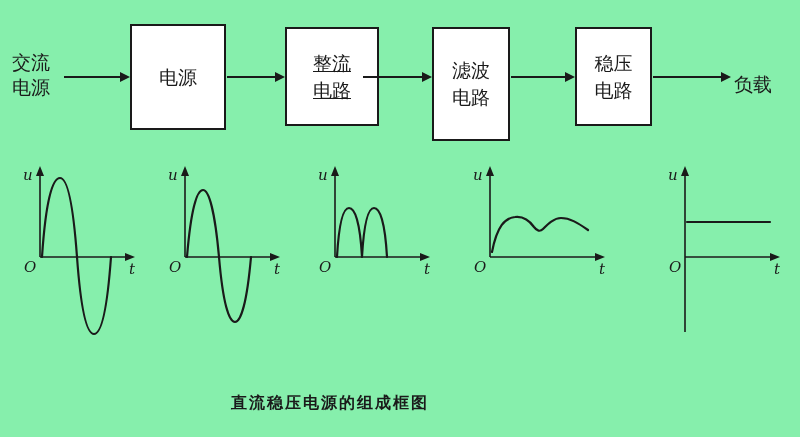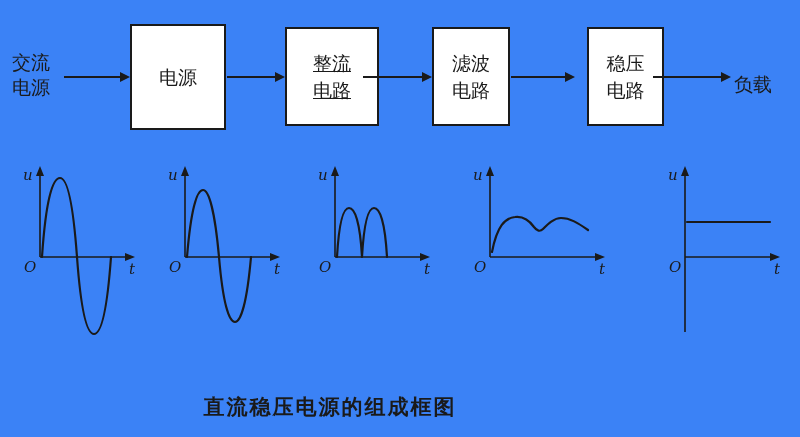--- a/index.html
+++ b/index.html
@@ -1,17 +1,17 @@
 <!DOCTYPE html>
 <html><head>
 <meta charset="utf-8">
 <style>
   html,body { margin:0; padding:0; background:#ffffff; }
   .page {
-    position:relative; width:800px; height:437px; background:#3b82f6;
+    position:relative; width:800px; height:437px; background:#86efac;
     font-family:"Liberation Sans", sans-serif; color:#1a1a1a; overflow:hidden;
   }
   .txt-label {
     position:absolute; font-size:19px; line-height:25px; text-align:center; white-space:nowrap;
   }
   .box {
     position:absolute; box-sizing:border-box; border:2px solid #1a1a1a; background:#ffffff;
     display:flex; flex-direction:column; justify-content:center; align-items:center;
     font-size:19px; line-height:27px; text-align:center;
   }
@@ -23,21 +23,21 @@
   }
   .graph { position:absolute; }
   .axis { stroke:#1a1a1a; stroke-width:1.6; }
   .ah { fill:#1a1a1a; stroke:none; }
   .curve { fill:none; stroke:#1a1a1a; stroke-width:2.2; stroke-linecap:round; stroke-linejoin:round; }
   .axis-lbl {
     font-family:"DejaVu Serif", serif; font-style:italic; font-size:15px; fill:#1a1a1a;
   }
   .caption {
     position:absolute; left:150px; top:393px; width:360px; text-align:center;
-    font-size:21px; font-weight:bold; letter-spacing:2px;
+    font-size:16px; font-weight:bold; letter-spacing:2px;
   }
 </style>
 </head>
 <body>
 
 <div class="page">
 
   <div class="txt-label" style="left:12px; top:50px;">
     <div>交流</div>
     <div>电源</div>
@@ -51,28 +51,28 @@
 
   <div class="arrow" style="left:227px; top:76px; width:48px;"></div>
 
   <div class="box" style="left:285px; top:27px; width:94px; height:99px;text-decoration:underline;">
     <div>整流</div>
     <div>电路</div>
   </div>
 
   <div class="arrow" style="left:363px; top:76px; width:59px;"></div>
 
-  <div class="box" style="left:432px; top:27px; width:78px; height:99px;">
+  <div class="box" style="left:432px; top:27px; width:78px; height:114px;">
     <div>滤波</div>
     <div>电路</div>
   </div>
 
   <div class="arrow" style="left:511px; top:76px; width:54px;"></div>
 
-  <div class="box" style="left:575px; top:27px; width:77px; height:99px;margin-left:12px;">
+  <div class="box" style="left:575px; top:27px; width:77px; height:99px;">
     <div>稳压</div>
     <div>电路</div>
   </div>
 
   <div class="arrow" style="left:653px; top:76px; width:68px;"></div>
 
   <div class="txt-label" style="left:734px; top:72px;">负载</div>
 
   <svg class="graph" style="left:15px; top:162px;" width="135" height="185" viewBox="0 0 135 185">
     <line class="axis" x1="25" y1="95" x2="25" y2="12"></line>

